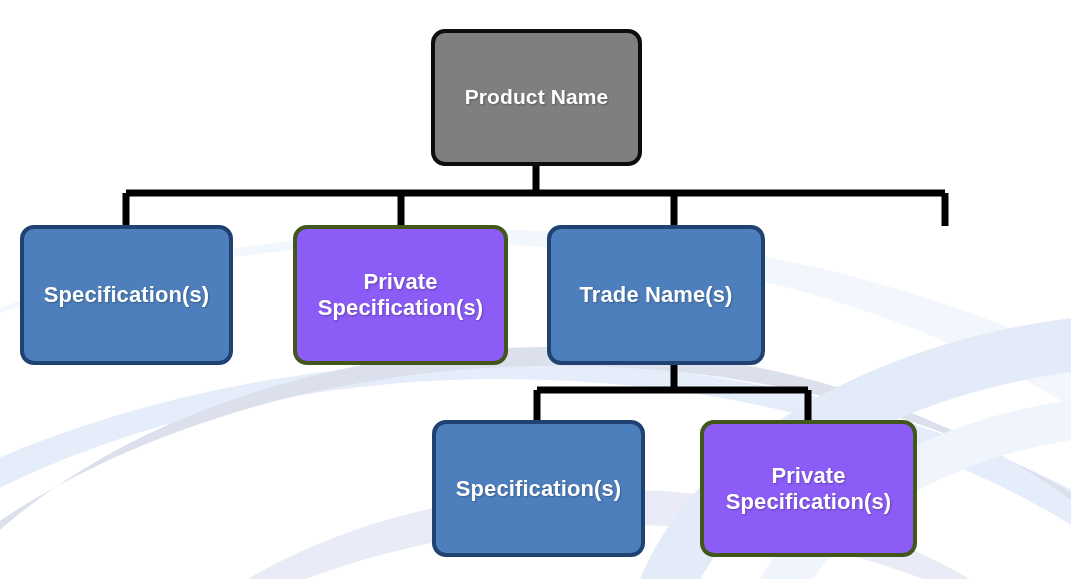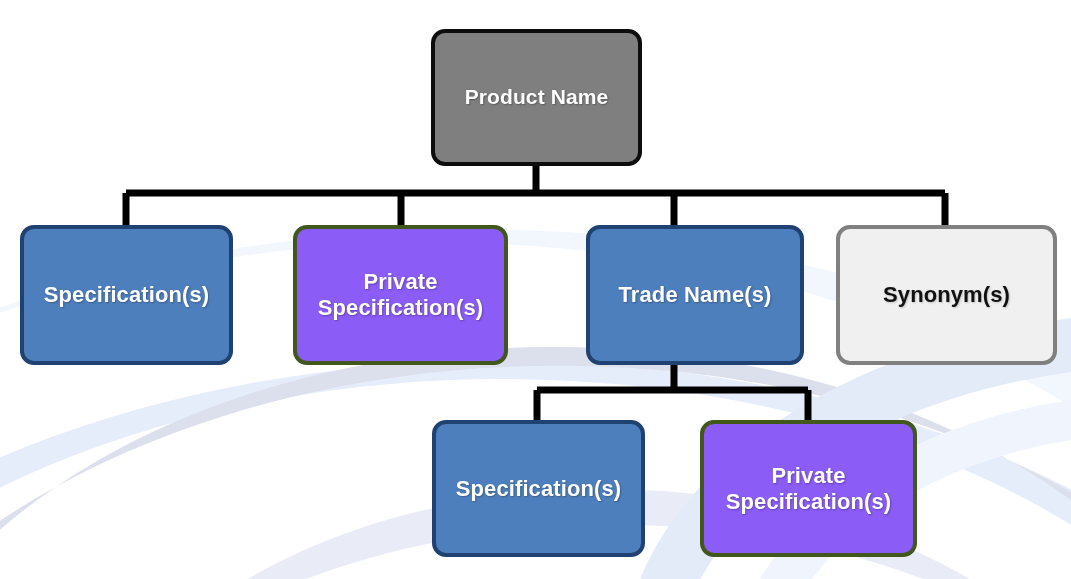--- a/index.html
+++ b/index.html
@@ -158,22 +158,21 @@
     </g>
   </svg>
 
   <div class="node node-root" style="left:431px; top:29px; width:211px; height:137px;">Product Name</div>
 
   <div class="node node-blue" style="left:20px; top:225px; width:213px; height:140px;">Specification(s)</div>
 
   <div class="node node-green" style="left:293px; top:225px; width:215px; height:140px;">Private
 Specification(s)</div>
 
-  <div class="node node-blue" style="left:586px; top:225px; width:218px; height:140px;">Trade Name(s)</div>
+  <div class="node node-blue" style="left:547px; top:225px; width:218px; height:140px;">Trade Name(s)</div>
 
-  <div class="node node-white" style="left:836px; top:225px; width:221px; height:140px;">Synonym(s)</div>
 
   <div class="node node-blue" style="left:432px; top:420px; width:213px; height:137px;">Specification(s)</div>
 
   <div class="node node-green" style="left:700px; top:420px; width:217px; height:137px;">Private
 Specification(s)</div>
 
 </div>
 
 </body></html>

